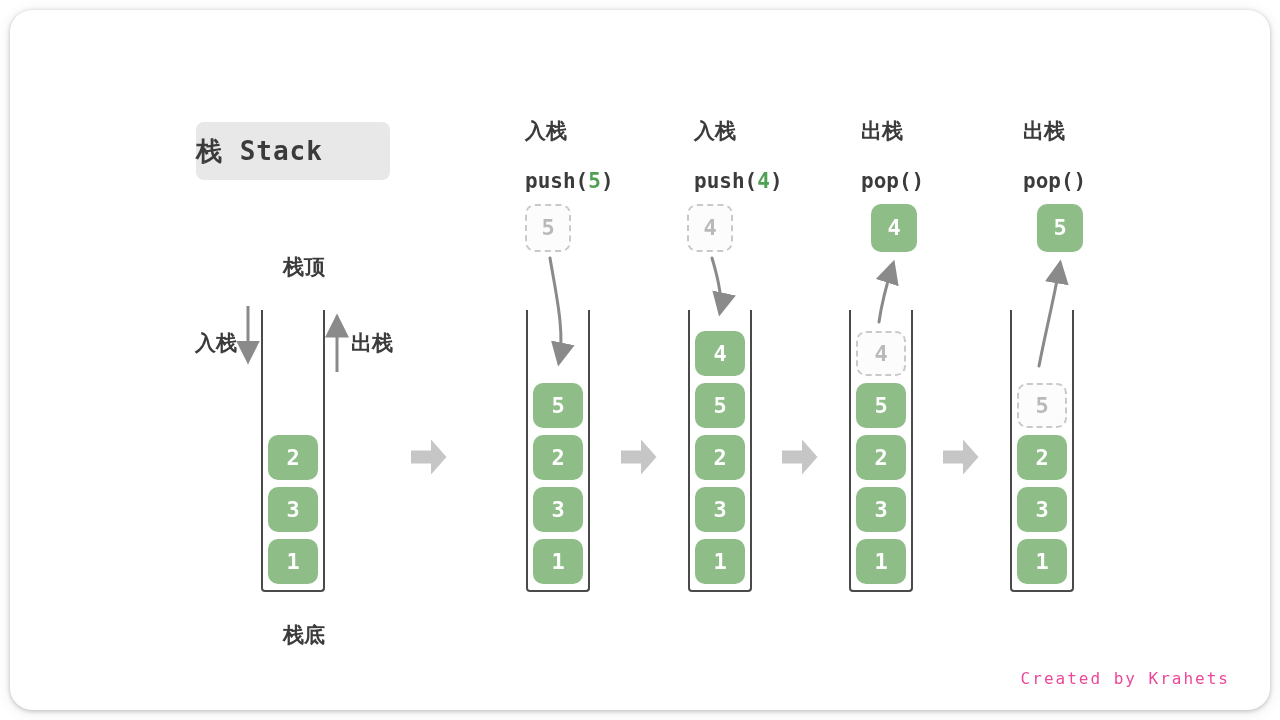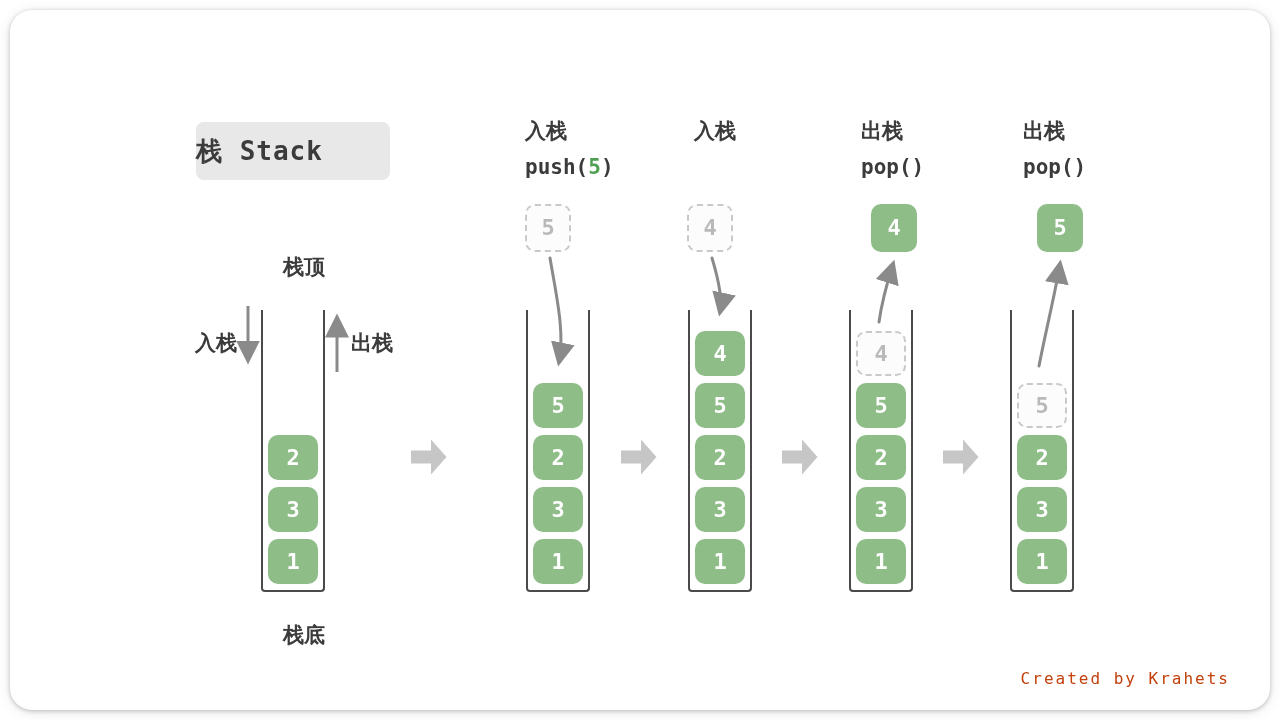--- a/index.html
+++ b/index.html
@@ -11,21 +11,21 @@
   .title-box{position:absolute;left:186px;top:112px;width:194px;height:58px;
              background:#e8e8e8;border-radius:8px;display:flex;
              align-items:center;justify-content:flex-start;
              font-family:"DejaVu Sans Mono",monospace;font-size:26px;
              font-weight:700;color:#3b3b3b;letter-spacing:1px;}
   .cn-label{position:absolute;font-size:21px;font-weight:700;color:#3b3b3b;}
   .centered{text-align:right;width:64px;}
   .op-block{position:absolute;top:104px;width:170px;}
   .op-block .cn{font-size:21px;font-weight:700;line-height:34px;color:#3b3b3b;}
   .op-block .code{font-family:"DejaVu Sans Mono",monospace;font-size:21px;
-                  font-weight:700;line-height:38px;color:#3b3b3b;}
+                  font-weight:700;line-height:38px;color:#3b3b3b;margin-top:14px;}
   .op-block .code .arg{color:#4fa052;}
   .stack-frame{position:absolute;top:300px;width:60px;height:280px;
                border-left:2px solid #4a4a4a;border-right:2px solid #4a4a4a;
                border-bottom:2px solid #4a4a4a;
                border-bottom-left-radius:4px;border-bottom-right-radius:4px;
                background:#ffffff;}
   .cell{position:absolute;width:50px;height:45px;border-radius:10px;
         background:#8ebd88;color:#ffffff;
         font-family:"DejaVu Sans Mono",monospace;font-size:22px;font-weight:700;
         line-height:45px;text-align:center;}
@@ -34,21 +34,21 @@
   .float-cell{position:absolute;top:194px;width:46px;height:48px;border-radius:10px;
               background:#8ebd88;color:#ffffff;
               font-family:"DejaVu Sans Mono",monospace;font-size:22px;font-weight:700;
               line-height:48px;text-align:center;}
   .float-cell.ghost{background:#fcfcfc;border:2px dashed #c9c9c9;color:#b9b9b9;
                     width:42px;height:44px;line-height:44px;}
   .overlay{position:absolute;left:0;top:0;width:1280px;height:720px;
            pointer-events:none;z-index:5;}
   .watermark{position:absolute;right:40px;bottom:22px;
              font-family:"DejaVu Sans Mono",monospace;font-size:16px;
-             color:#c2410c;letter-spacing:2px;}
+             color:#ec4899;letter-spacing:2px;}
 </style>
 </head>
 <body>
 
 <div class="canvas">
   <div class="card">
 
     <div class="title-box">
       <span>栈 Stack</span>
     </div>
@@ -57,20 +57,21 @@
     <div class="cn-label centered" style="left:251px;top:611px;font-family:Liberation Serif, serif;">栈底</div>
     <div class="cn-label" style="left:185px;top:319px;">入栈</div>
     <div class="cn-label" style="left:341px;top:319px;">出栈</div>
 
     <div class="op-block" style="left:515px;">
       <div class="cn">入栈</div>
       <div class="code"><span>push(</span><span class="arg">5</span><span>)</span></div>
     </div>
     <div class="op-block" style="left:684px;">
       <div class="cn">入栈</div>
+      <div class="code"><span>push(</span><span class="arg">4</span><span>)</span></div>
     </div>
     <div class="op-block" style="left:851px;">
       <div class="cn">出栈</div>
       <div class="code"><span>pop(</span><span class="arg"></span><span>)</span></div>
     </div>
     <div class="op-block" style="left:1013px;">
       <div class="cn">出栈</div>
       <div class="code"><span>pop(</span><span class="arg"></span><span>)</span></div>
     </div>
 

